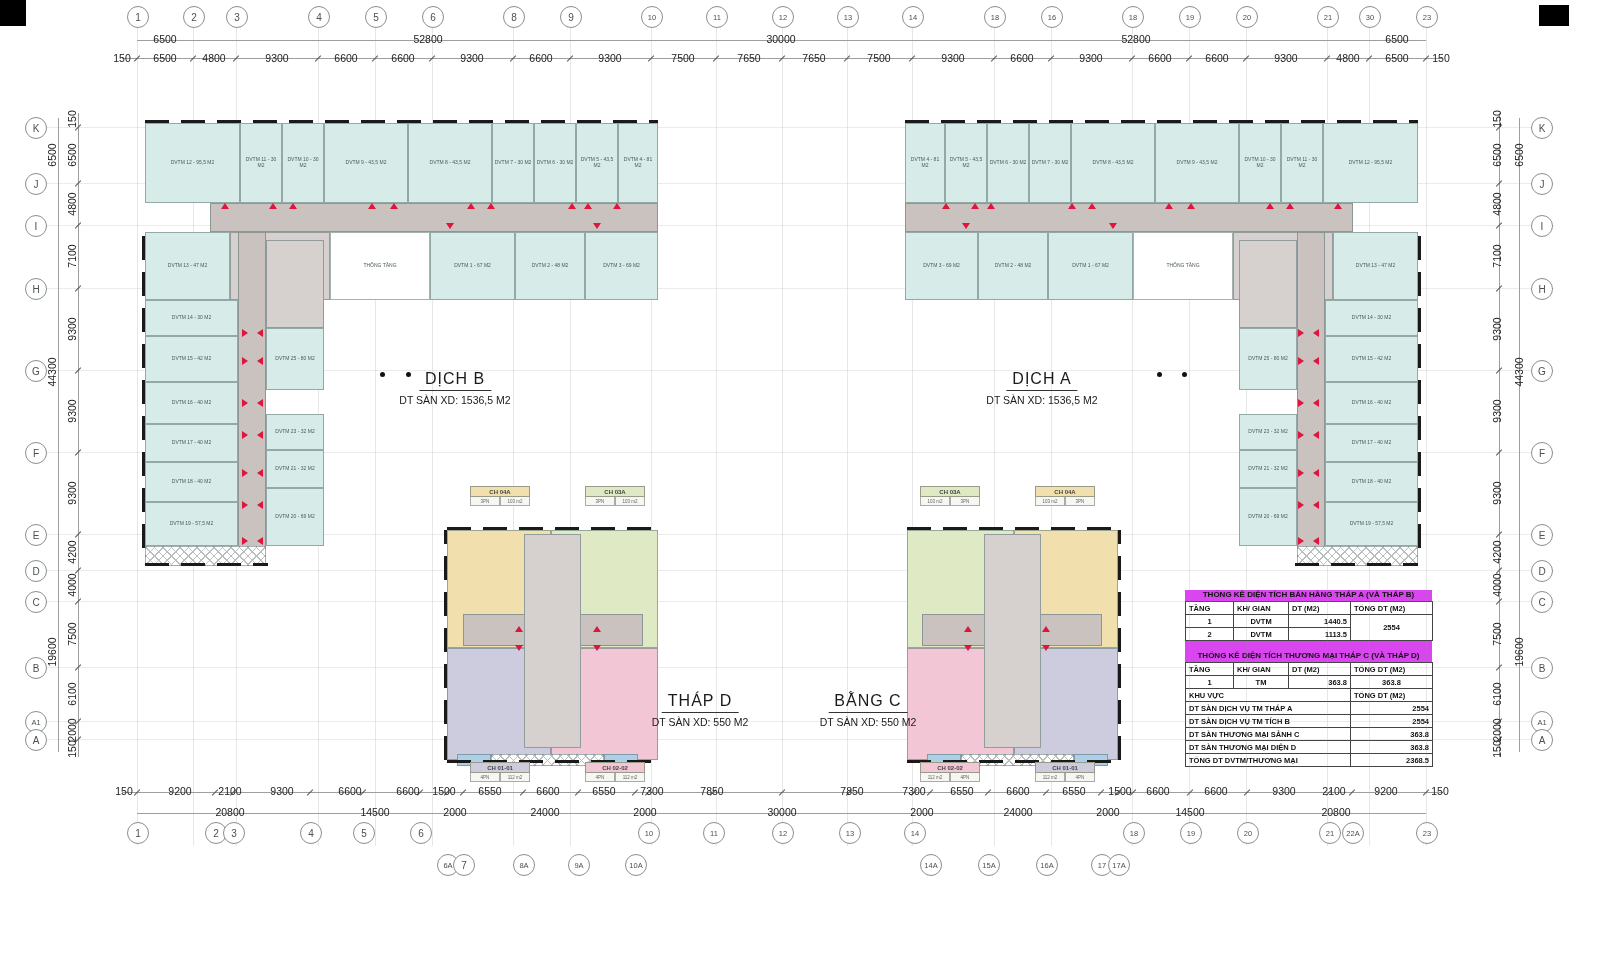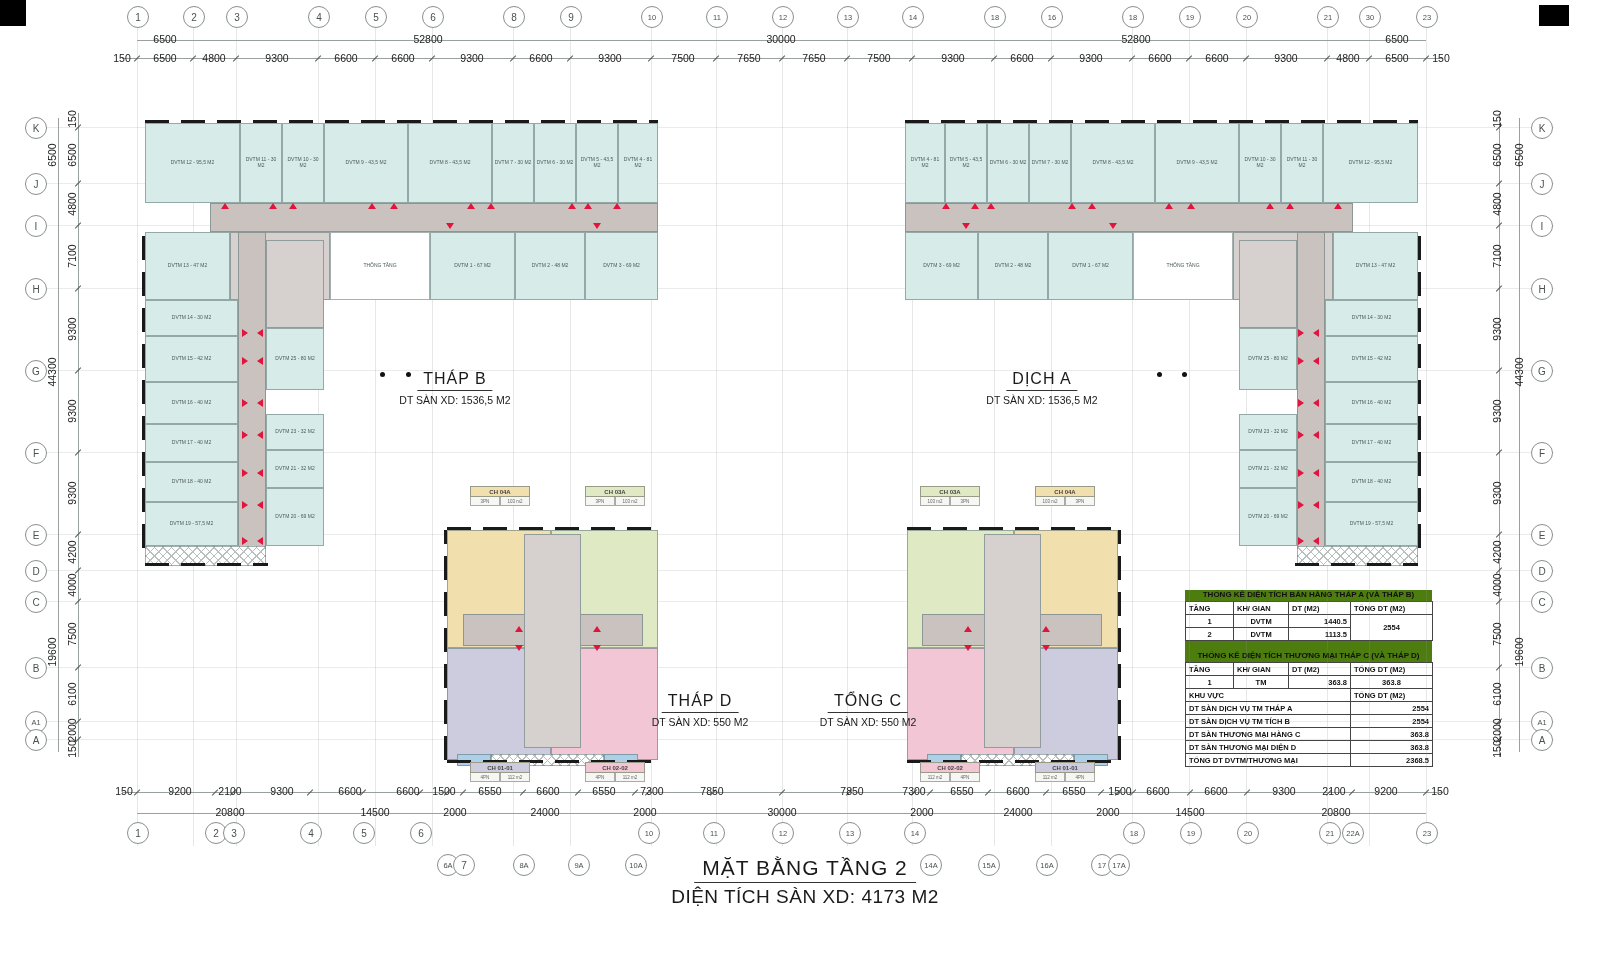--- a/index.html
+++ b/index.html
@@ -35,41 +35,37 @@
   .tower-label{transform:translateX(-50%);text-align:center;color:#1a1a1a;}
   .tower-label .nm{display:inline-block;font-size:16px;letter-spacing:1px;
                    border-bottom:1px solid #333;padding:0 6px 2px;}
   .tower-label .ar{font-size:10.5px;margin-top:3px;white-space:nowrap;}
   .tag{width:60px;box-sizing:border-box;}
   .tag .hd{height:11px;border:1px solid #9a9a88;box-sizing:border-box;font-size:6px;font-weight:bold;
            color:#444;display:flex;align-items:center;justify-content:center;}
   .tag .cells{display:flex;}
   .tag .cells div{flex:1;height:9px;border:1px solid #aaa;border-top:none;box-sizing:border-box;
            font-size:4.5px;color:#666;display:flex;align-items:center;justify-content:center;background:#f6f6f2;}
-  #tables-wrap{width:247px;background:#4d7c0f;}
+  #tables-wrap{width:247px;background:#d946ef;}
   .tbl-title{font-size:8px;font-weight:bold;color:#111;text-align:center;margin:0 0 2px 0;white-space:nowrap;}
   table.stat{border-collapse:collapse;width:247px;table-layout:fixed;background:#fff;}
   table.stat th,table.stat td{border:1px solid #444;font-size:7.5px;font-weight:bold;color:#111;
       padding:1px 3px;height:10px;overflow:hidden;white-space:nowrap;}
   table.stat th{text-align:left;}
   td.ctr,th.ctr{text-align:center;}
   td.num{text-align:right;}
   td.lft{text-align:left;}
   .main-title{transform:translateX(-50%);text-align:center;color:#1a1a1a;}
   .main-title .l1{display:inline-block;font-size:21px;letter-spacing:1px;border-bottom:1px solid #333;padding:0 8px 2px;}
   .main-title .l2{font-size:19px;letter-spacing:0.5px;margin-top:3px;}
 </style>
 </head>
 <body>
 
 <div id="canvas">
-  <div class="abs main-title" style="left:805px;top:856px;">
-    <div class="l1">MẶT BẰNG TẦNG 2</div>
-    <div class="l2">DIỆN TÍCH SÀN XD: 4173 M2</div>
-  </div>
   <div id="tables-wrap" class="abs" style="left: 1185px; top: 590px;">
       <div class="tbl-title">THỐNG KÊ DIỆN TÍCH BÁN HÀNG THÁP A (VÀ THÁP B)</div>
       <table class="stat">
         <colgroup>
           <col style="width: 48px;">
           <col style="width: 55px;">
           <col style="width: 62px;">
           <col style="width: 82px;">
         </colgroup>
         <tbody>
@@ -120,21 +116,21 @@
           </tr>
           <tr>
             <td class="lft" colspan="3">DT SÀN DỊCH VỤ TM THÁP A</td>
             <td class="num">2554</td>
           </tr>
           <tr>
             <td class="lft" colspan="3">DT SÀN DỊCH VỤ TM TÍCH B</td>
             <td class="num">2554</td>
           </tr>
           <tr>
-            <td class="lft" colspan="3">DT SÀN THƯƠNG MẠI HÀNG C</td>
+            <td class="lft" colspan="3">DT SÀN THƯƠNG MẠI SẢNH C</td>
             <td class="num">363.8</td>
           </tr>
           <tr>
             <td class="lft" colspan="3">DT SÀN THƯƠNG MẠI DIỆN D</td>
             <td class="num">363.8</td>
           </tr>
           <tr>
             <td class="lft" colspan="3">TỔNG DT DVTM/THƯƠNG MẠI</td>
             <td class="num">2368.5</td>
           </tr>
@@ -717,23 +713,23 @@
         <div>4PN</div>
       </div>
     </div>
     <div class="abs tag" style="left: 1035px; top: 762px;">
       <div class="hd c-lav">CH 01-01</div>
       <div class="cells">
         <div>112 m2</div>
         <div>4PN</div>
       </div>
     </div>
-    <div class="abs tower-label" style="left: 455px; top: 370px;"><div class="nm">THÁP B</div><div class="ar">DT SÀN XD: 1536,5 M2</div></div>
+    <div class="abs tower-label" style="left: 455px; top: 370px;"><div class="nm">DỊCH B</div><div class="ar">DT SÀN XD: 1536,5 M2</div></div>
     <div class="abs tower-label" style="left: 1042px; top: 370px;"><div class="nm">DỊCH A</div><div class="ar">DT SÀN XD: 1536,5 M2</div></div>
     <div class="abs tower-label" style="left: 700px; top: 692px;"><div class="nm">THÁP D</div><div class="ar">DT SÀN XD: 550 M2</div></div>
-    <div class="abs tower-label" style="left: 868px; top: 692px;"><div class="nm">TỔNG C</div><div class="ar">DT SÀN XD: 550 M2</div></div>
+    <div class="abs tower-label" style="left: 868px; top: 692px;"><div class="nm">BẰNG C</div><div class="ar">DT SÀN XD: 550 M2</div></div>
     <div class="abs dot" style="left: 380px; top: 372px;"></div>
     <div class="abs dot" style="left: 406px; top: 372px;"></div>
     <div class="abs dot" style="left: 1157px; top: 372px;"></div>
     <div class="abs dot" style="left: 1182px; top: 372px;"></div>
     <div class="abs corner" style="left: 0px; top: 0px; width: 26px; height: 26px;"></div>
     <div class="abs corner" style="left: 1539px; top: 5px; width: 30px; height: 21px;"></div>
   </div>
 
 </body></html>

